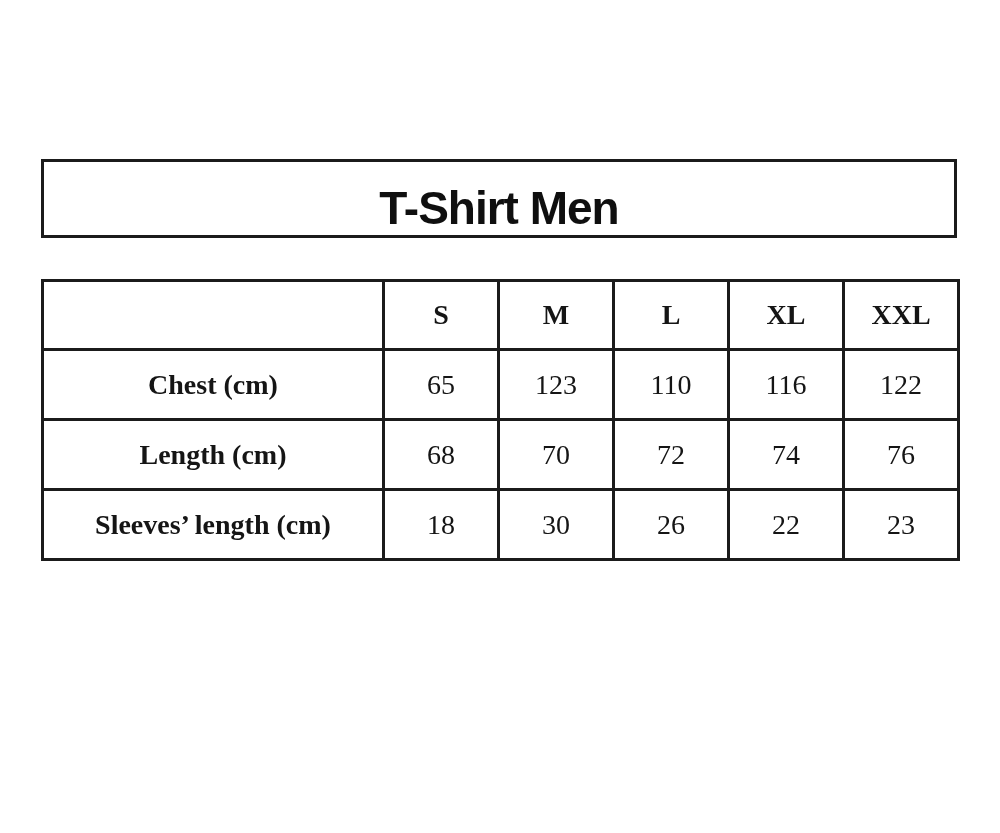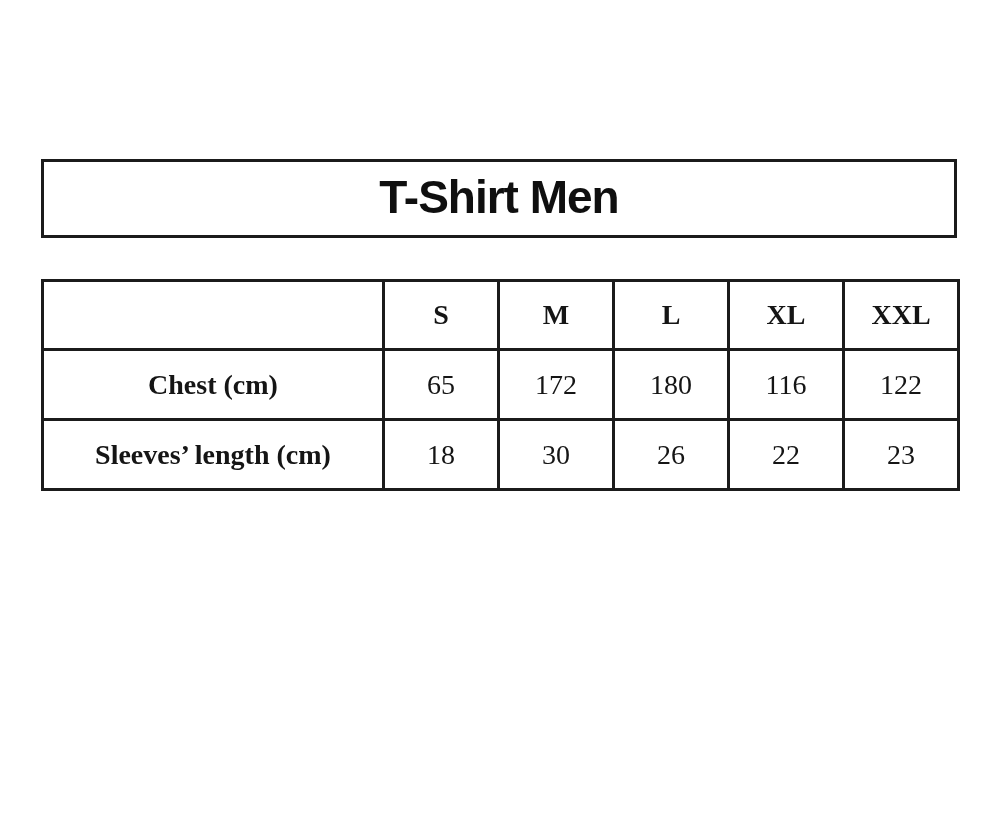--- a/index.html
+++ b/index.html
@@ -18,21 +18,21 @@
   }
   .title-box {
     position: absolute;
     left: 41px;
     top: 159px;
     width: 916px;
     height: 79px;
     box-sizing: border-box;
     border: 3px solid #1b1b1b;
     display: flex;
-    align-items: center;
+    align-items: flex-end;
     justify-content: center;
     background: #ffffff;
   }
   .title-text {
     font-family: "Liberation Sans", sans-serif;
     font-weight: 700;
     font-size: 46px;
     letter-spacing: -1px;
     color: #0f0f0f;
     line-height: 1;
@@ -90,24 +90,32 @@
         <th class="size-header">M</th>
         <th class="size-header">L</th>
         <th class="size-header">XL</th>
         <th class="size-header">XXL</th>
       </tr>
     </thead>
     <tbody>
       <tr>
         <th class="row-label">Chest (cm)</th>
         <td class="value-cell">65</td>
-        <td class="value-cell">172</td>
-        <td class="value-cell">180</td>
+        <td class="value-cell">123</td>
+        <td class="value-cell">110</td>
         <td class="value-cell">116</td>
         <td class="value-cell">122</td>
+      </tr>
+      <tr>
+        <th class="row-label">Length (cm)</th>
+        <td class="value-cell">68</td>
+        <td class="value-cell">70</td>
+        <td class="value-cell">72</td>
+        <td class="value-cell">74</td>
+        <td class="value-cell">76</td>
       </tr>
       <tr>
         <th class="row-label">Sleeves’ length (cm)</th>
         <td class="value-cell">18</td>
         <td class="value-cell">30</td>
         <td class="value-cell">26</td>
         <td class="value-cell">22</td>
         <td class="value-cell">23</td>
       </tr>
     </tbody>

